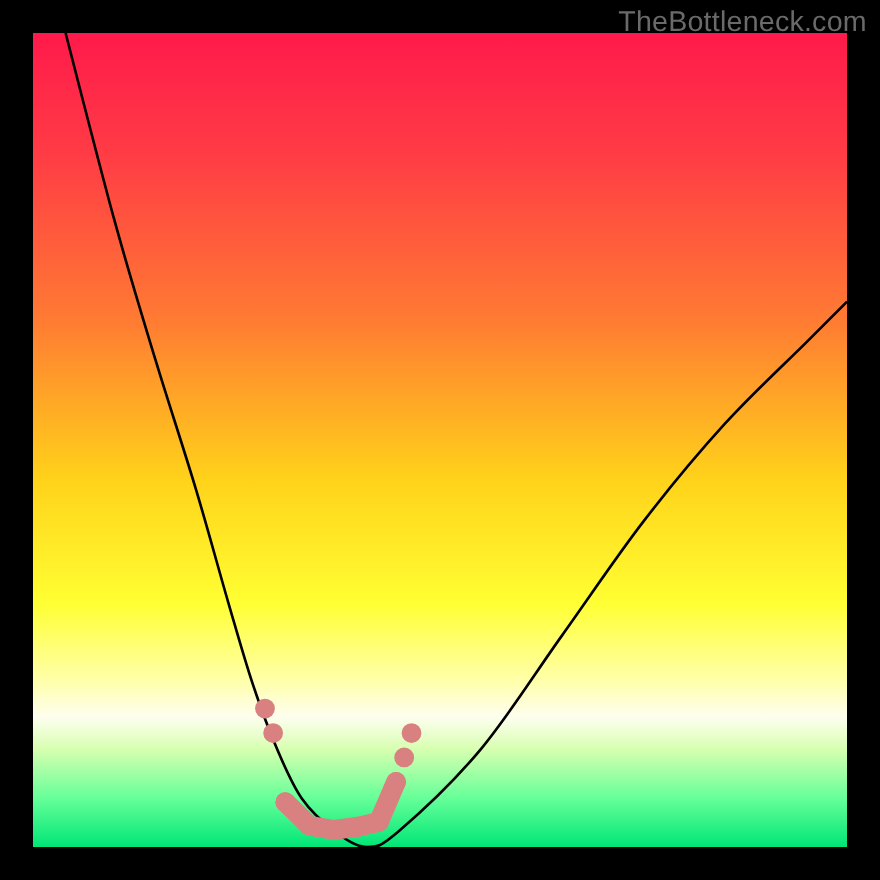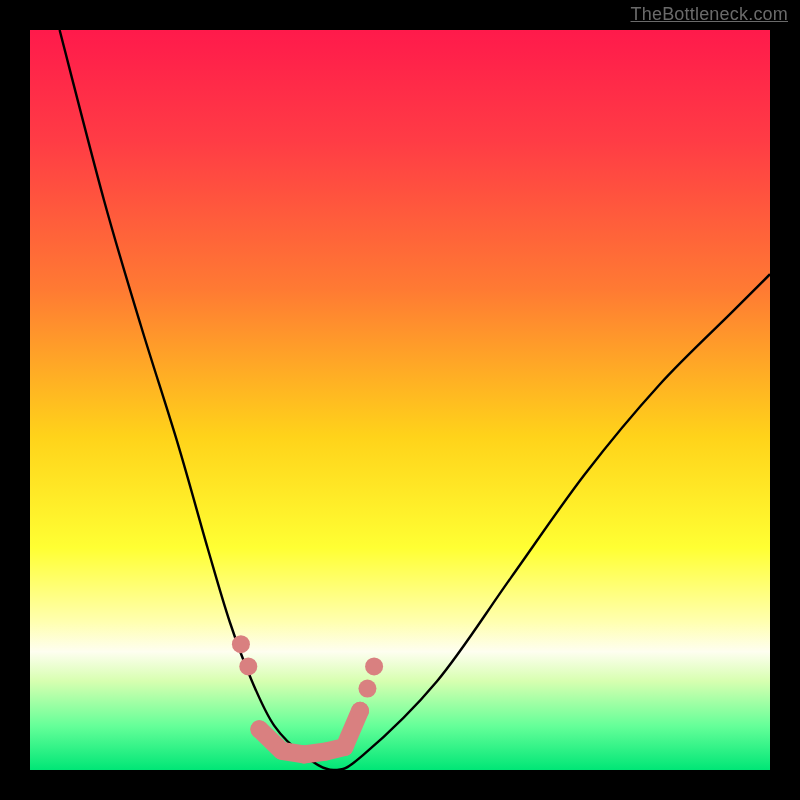--- a/index.html
+++ b/index.html
@@ -35,24 +35,23 @@
     position: absolute;
     inset: 0;
     width: 100%;
     height: 100%;
   }
   .watermark {
     position: absolute;
     top: 4px;
     right: 12px;
     color: #6a6a6a;
-    font-size: 18px;
+    font-size: 26px;
     font-weight: 500;
     letter-spacing: 0.2px;
-    text-decoration: underline;
   }
 </style>
 </head>
 <body>
 
 <div class="frame">
 
   <div class="plot-area">
     <svg class="gradient-bg" viewBox="0 0 740 740" preserveAspectRatio="none">
       <defs>

